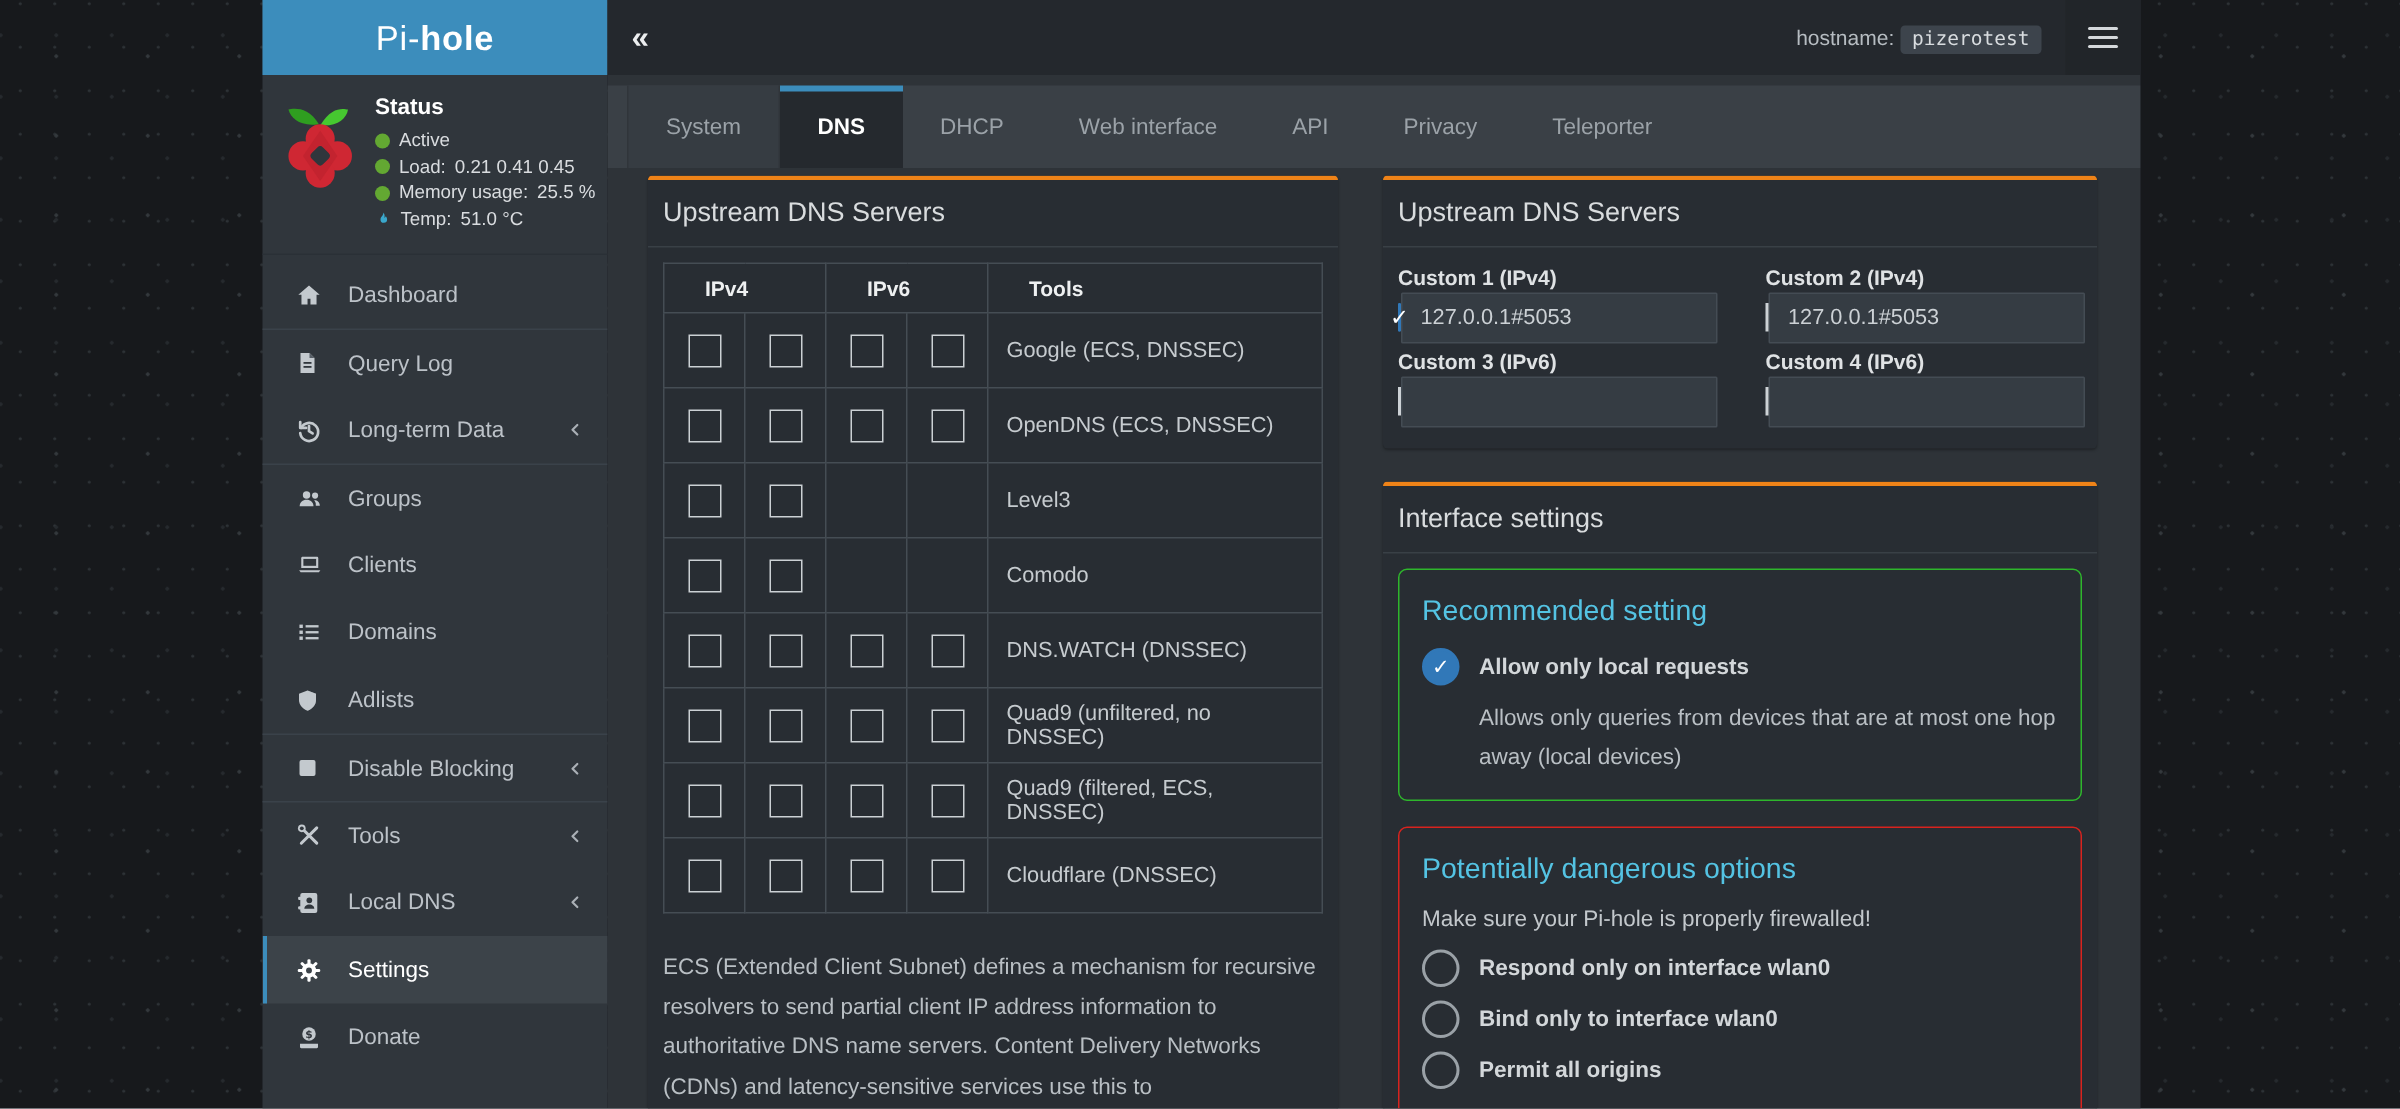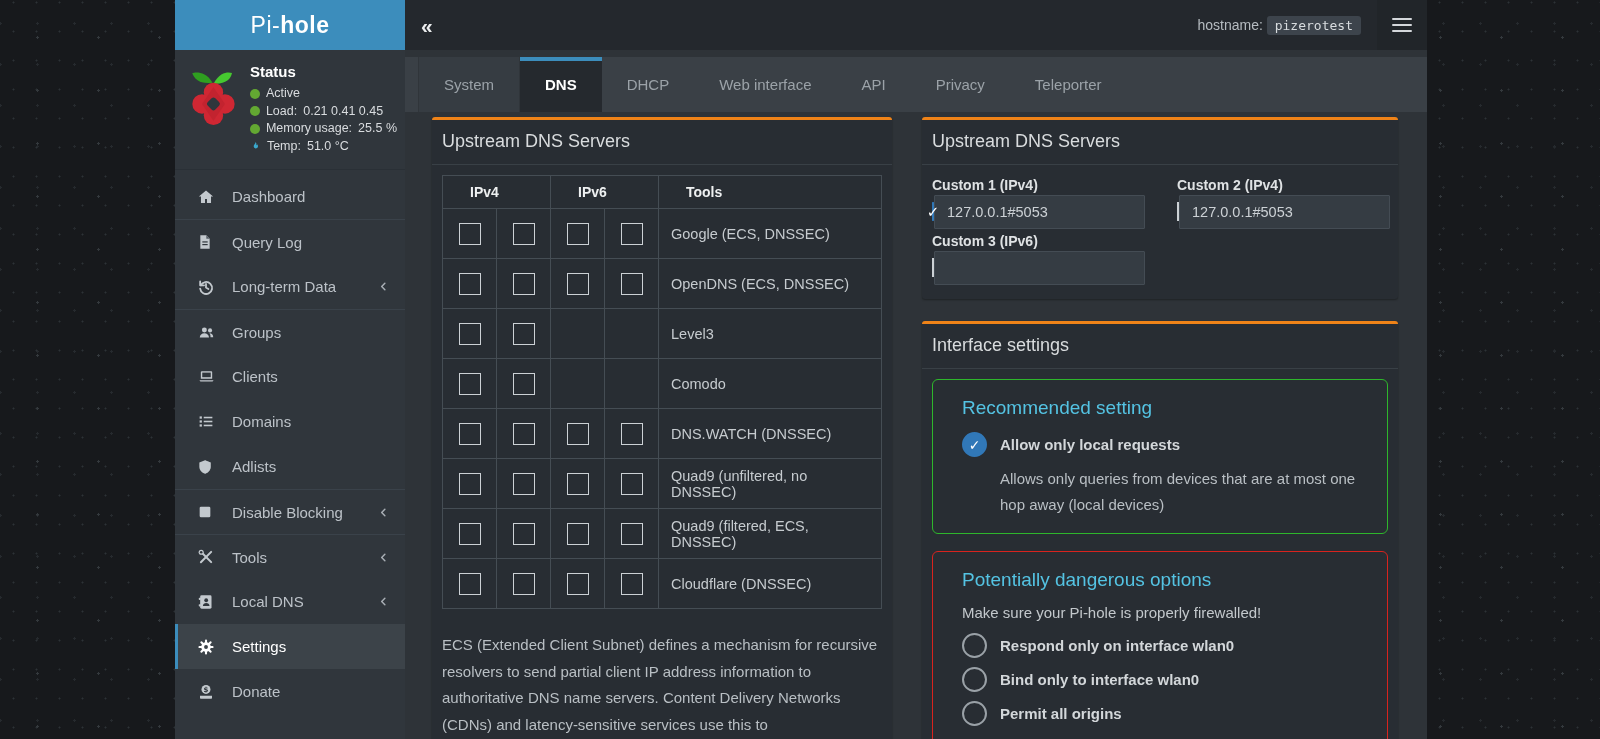--- a/index.html
+++ b/index.html
@@ -77,21 +77,21 @@
   .field-label { font-weight:bold; font-size:14px; color:#dfe2e4; display:block; margin:4px 0 2px; }
   .cbx-box { width:24px; height:24px; border:1px solid #ccd1d5; margin:7px 0 8px; cursor:pointer; position:relative; }
   .cbx-box.checked { background:#3178b8; border-color:#3178b8; border-radius:2px; }
   .cbx-box.checked::after { content:"✓"; color:#fff; font-size:15px; font-weight:bold;
       position:absolute; left:50%; top:50%; transform:translate(-50%,-52%); }
   .text-input { width:100%; height:34px; background:#353c43; border:1px solid #444c54;
       color:#ccd1d5; font-size:14.5px; padding:0 12px; border-radius:1px;
       font-family:"Liberation Sans","DejaVu Sans",sans-serif; }
 
   
-  .setting-box { border:1px solid; border-radius:6px; padding:12px 29px 16px; }
+  .setting-box { border:1px solid; border-radius:6px; padding:12px 15px 16px; }
   .setting-box.green { border-color:#2eb62c; }
   .setting-box.red { border-color:#d8231e; margin-top:17px; padding-bottom:70px; }
   .box-heading { color:#54c3e3; font-size:19px; font-weight:normal; margin:5px 0 13px; }
   .radio-row { display:flex; align-items:center; gap:13px; margin:9px 0; }
   .radio { width:25px; height:25px; border-radius:50%; border:2px solid #9aa1a7; flex-shrink:0; cursor:pointer; position:relative; }
   .radio.checked { background:#3178b8; border-color:#3178b8; }
   .radio.checked::after { content:"✓"; color:#fff; font-size:14px; font-weight:bold;
       position:absolute; left:50%; top:50%; transform:translate(-50%,-52%); }
   .radio-label { font-weight:bold; font-size:15px; color:#d3d7da; }
   .radio-desc { margin:2px 0 0 38px; font-size:15px; color:#b9bfc4; line-height:1.7; }
@@ -433,20 +433,25 @@
             <div>
               <label class="field-label">Custom 2 (IPv4)</label>
               <span class="cbx-box"></span>
               <input class="text-input" type="text" value="127.0.0.1#5053" style="">
             </div>
             <div>
               <label class="field-label">Custom 3 (IPv6)</label>
               <span class="cbx-box"></span>
               <input class="text-input" type="text" value="" style="">
             </div>
+            <div>
+              <label class="field-label">Custom 4 (IPv6)</label>
+              <span class="cbx-box"></span>
+              <input class="text-input" type="text" value="" style="">
+            </div>
           </div>
         </div>
 
         <div class="card">
           <div class="card-header">Interface settings</div>
           <div class="card-body">
 
             <div class="setting-box green">
               <h3 class="box-heading">Recommended setting</h3>
               <div class="radio-row">

